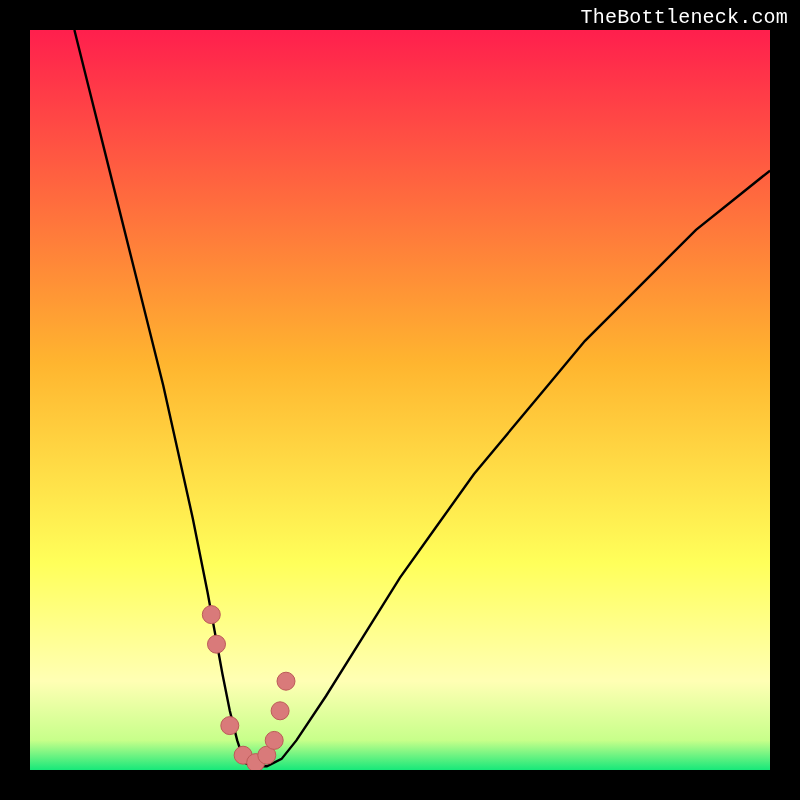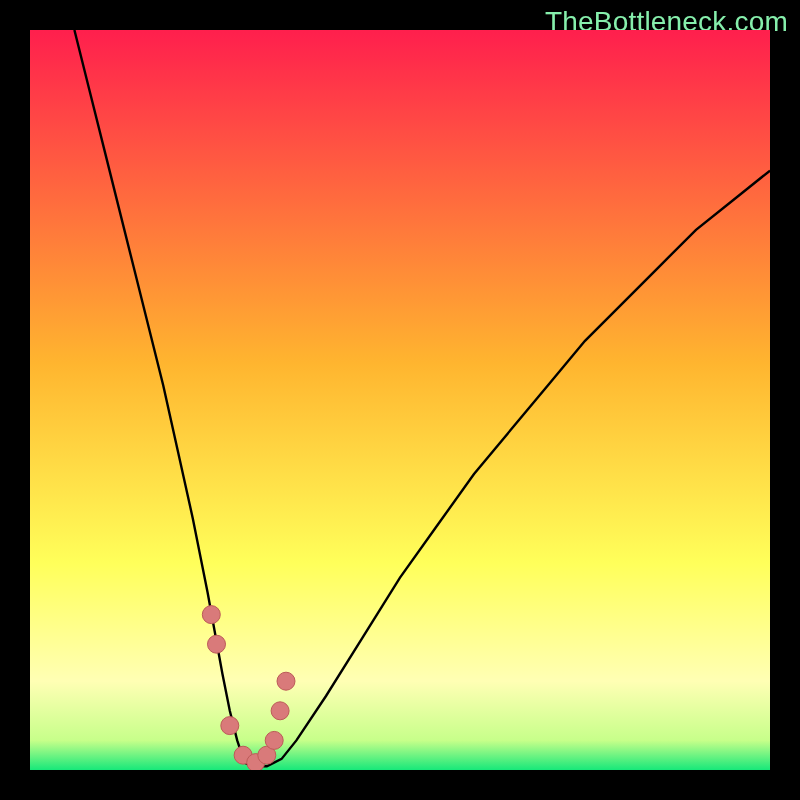--- a/index.html
+++ b/index.html
@@ -16,23 +16,23 @@
     left: 30px;
     top: 30px;
     width: 740px;
     height: 740px;
     background: #000;
   }
   .watermark {
     position: absolute;
     top: 6px;
     right: 12px;
-    color: #86efac;
-    font-size: 28px;
-    font-family: Liberation Sans, sans-serif;
+    color: #ffffff;
+    font-size: 20px;
+    font-family: Liberation Mono, monospace;
     letter-spacing: 0.2px;
   }
   svg {
     display: block;
   }
 </style>
 </head>
 <body>
 
 <div class="watermark">TheBottleneck.com</div>

